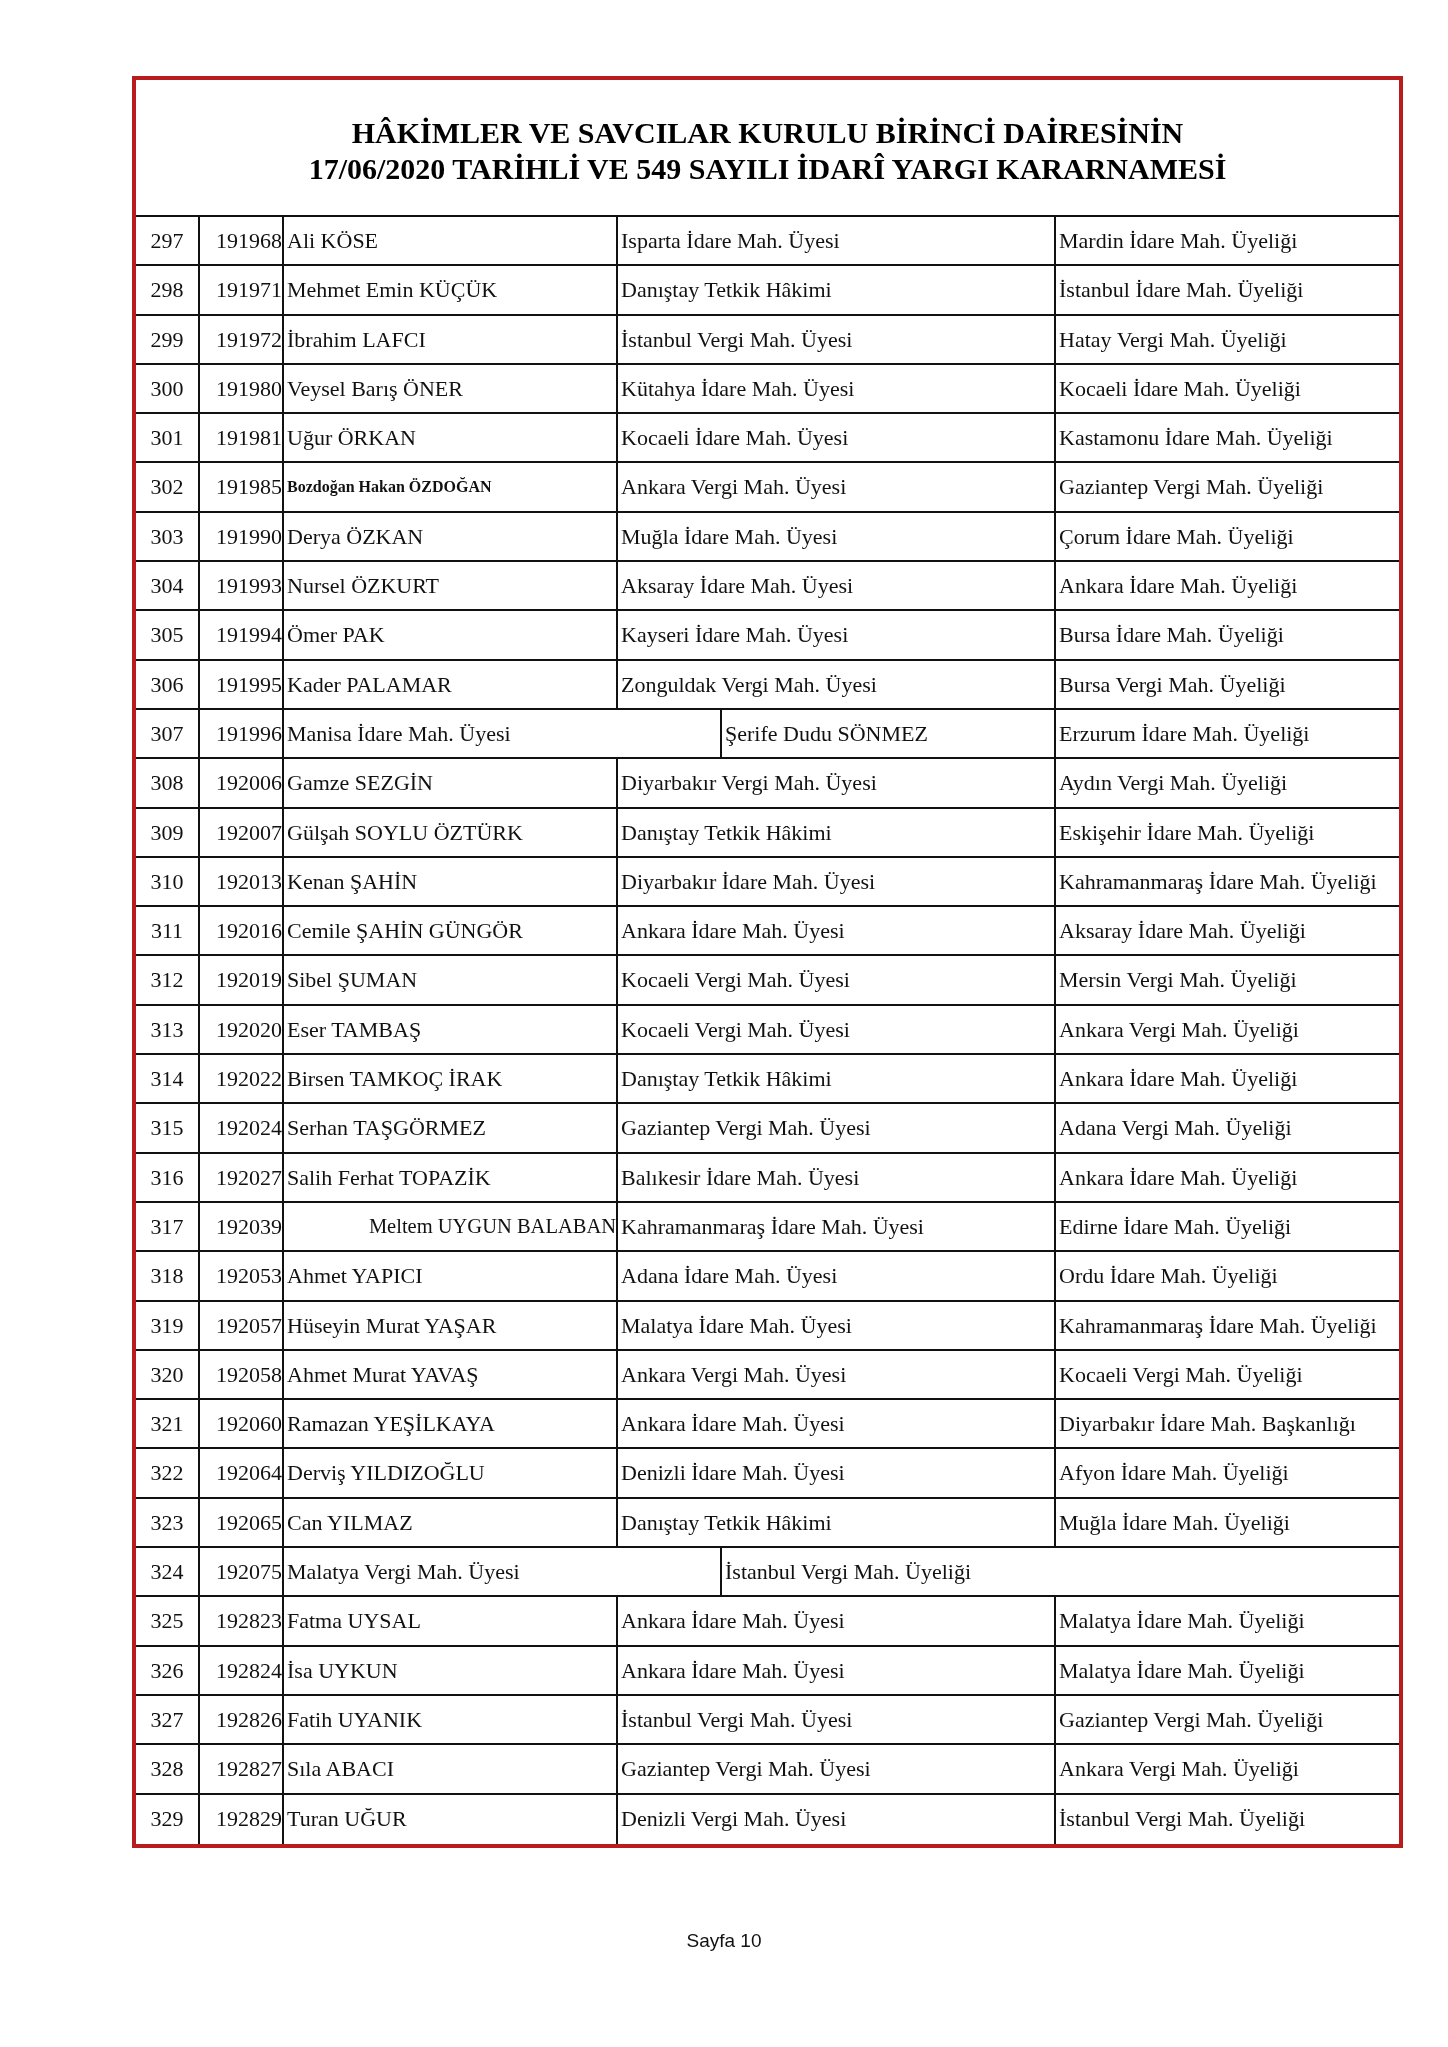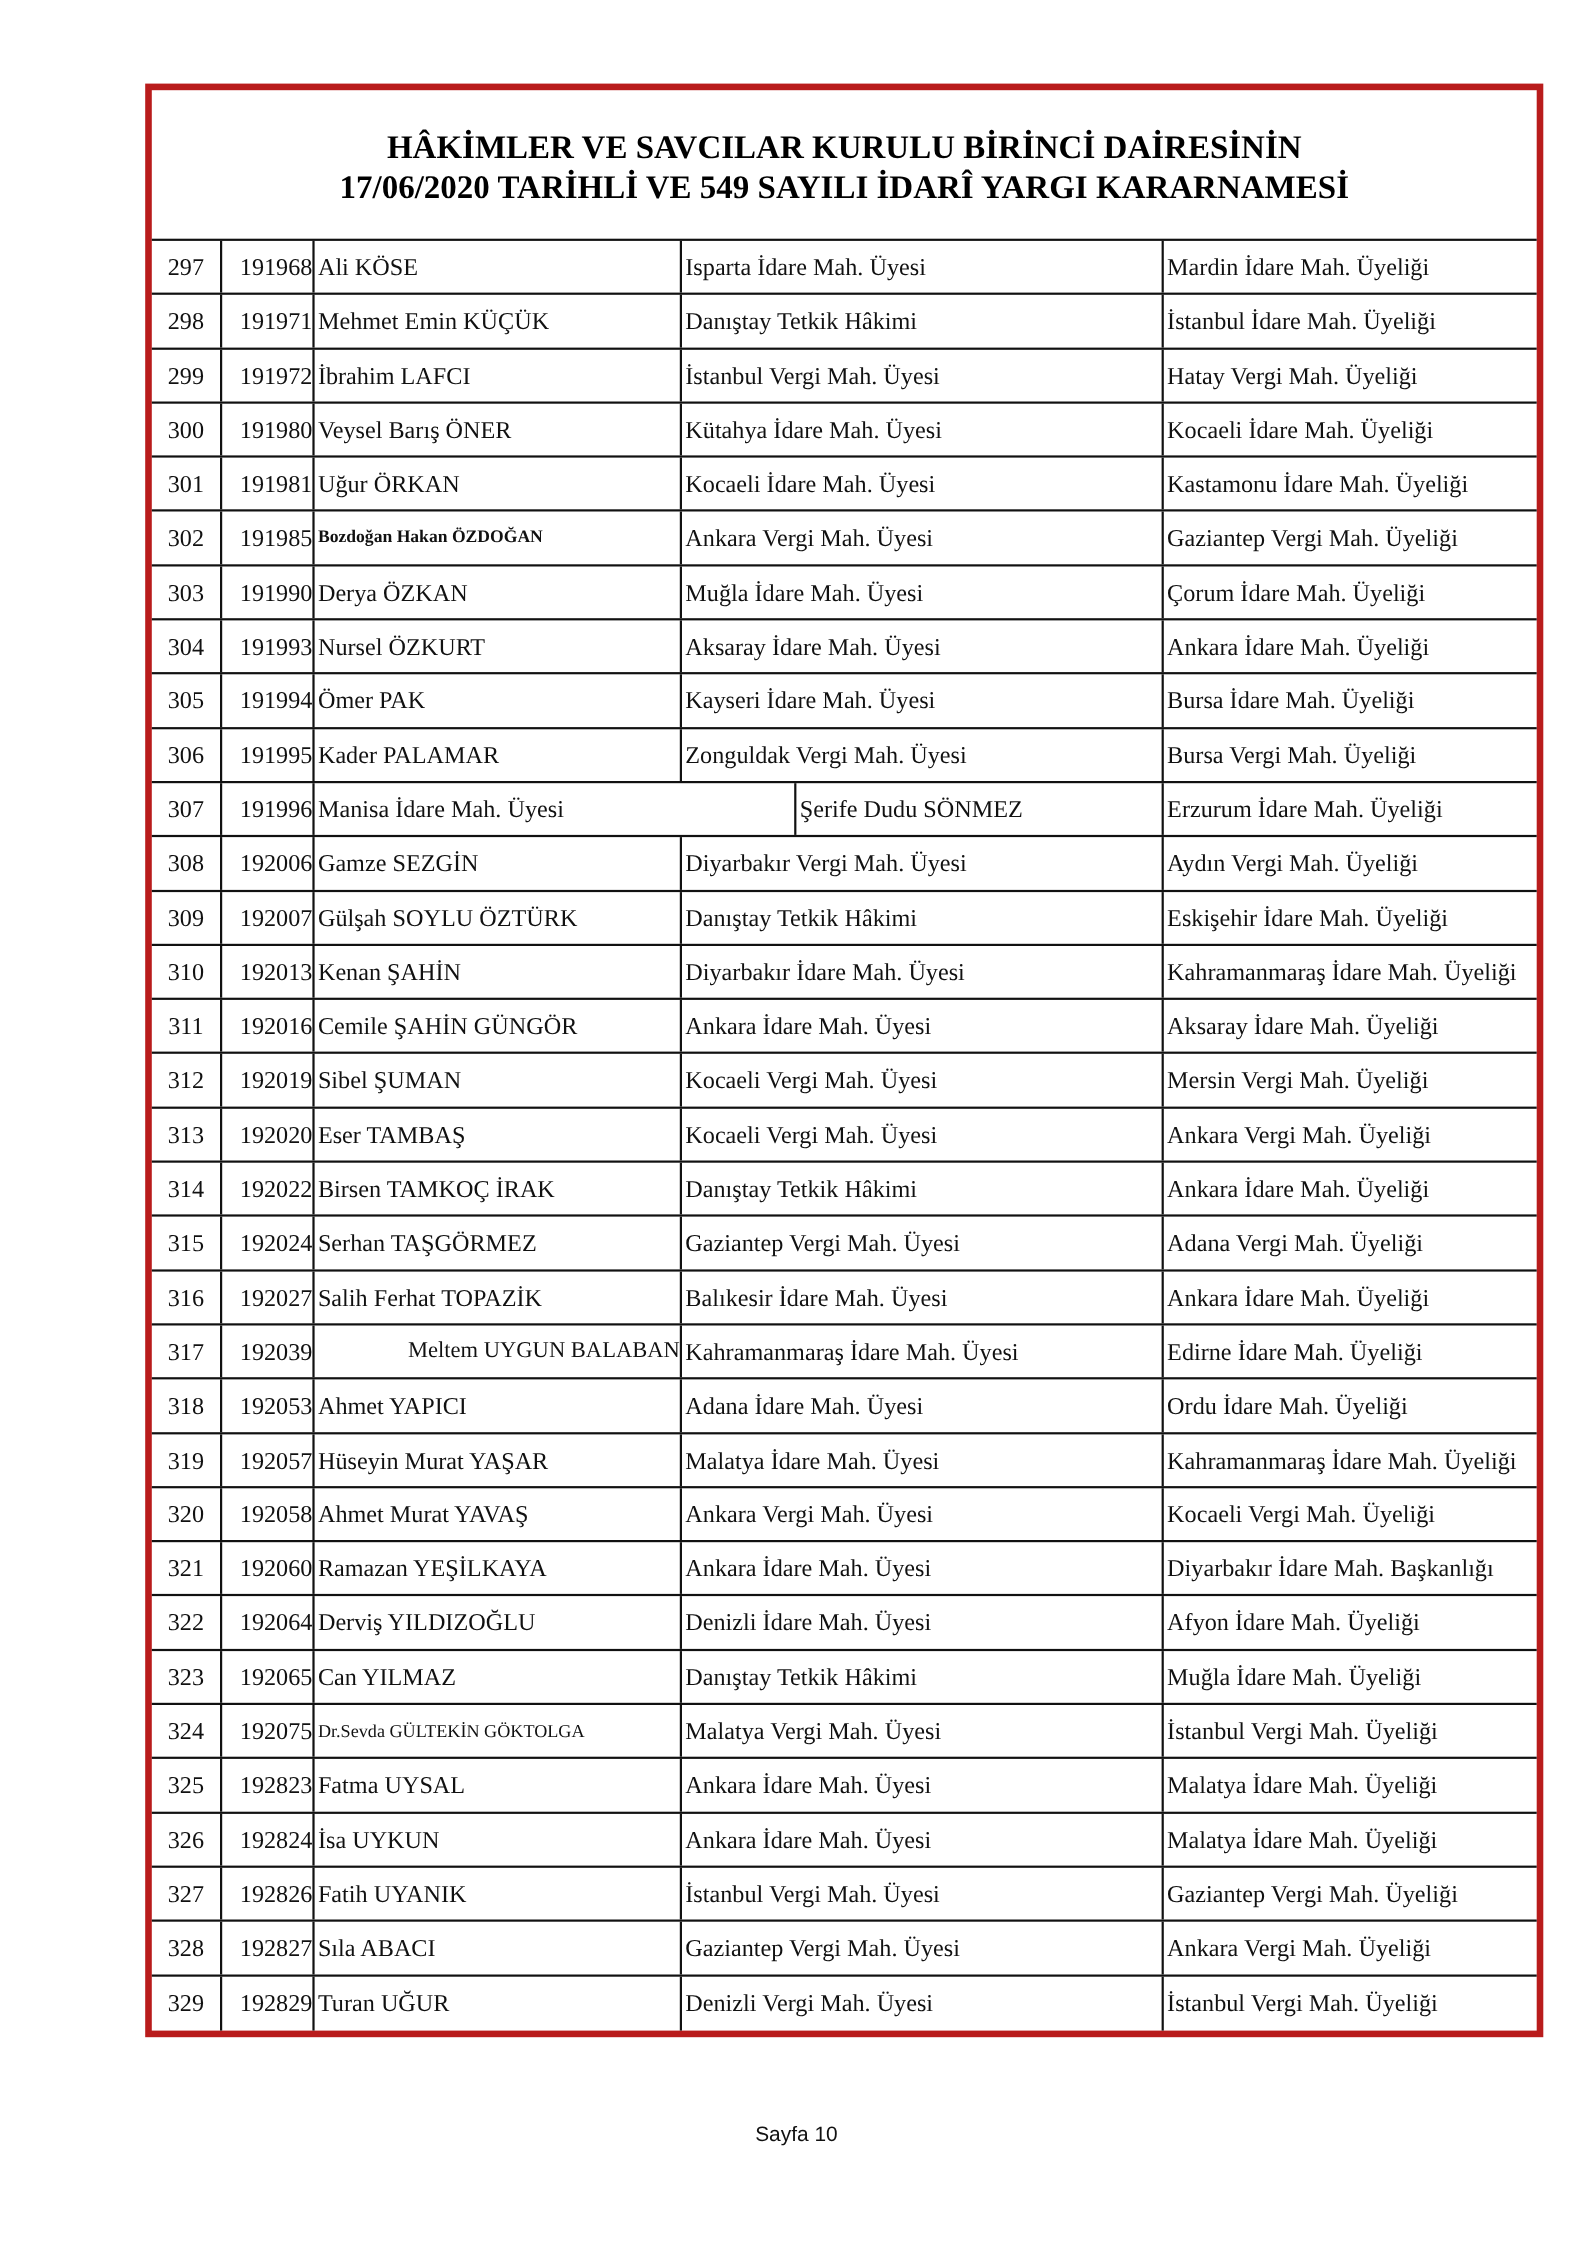--- a/index.html
+++ b/index.html
@@ -1,19 +1,19 @@
 <!DOCTYPE html>
 <html><head>
 <meta charset="utf-8">
 <style>
   html, body { margin: 0; padding: 0; background: #ffffff; }
   body { width: 1448px; height: 2047px; position: relative; overflow: hidden; }
   .doc-table {
     position: absolute; left: 132px; top: 76px; width: 1271px;
-    border: 6px solid #b91c1c; box-sizing: border-box;
+    border: 4px solid #b91c1c; box-sizing: border-box;
     font-family: "Liberation Serif", serif; color: #111;
   }
   .doc-header {
     height: 137px; border-bottom: 2px solid #111; box-sizing: border-box;
     display: flex; flex-direction: column; justify-content: center; align-items: center;
     padding-top: 6px;
   }
   .doc-title {
     font-family: "Liberation Serif", serif; font-weight: bold; font-size: 30px;
     line-height: 36px; letter-spacing: 0px; text-align: center; color: #000;
@@ -237,21 +237,20 @@
       <div class="row">
         <div class="cell c-no">323</div>
         <div class="cell c-sicil">192065</div>
         <div class="cell c-name">Can YILMAZ</div>
         <div class="cell c-from">Danıştay Tetkik Hâkimi</div>
         <div class="cell c-to">Muğla İdare Mah. Üyeliği</div>
       </div>
       <div class="row">
         <div class="cell c-no">324</div>
         <div class="cell c-sicil">192075</div>
-        <div class="cell c-name sm3">Dr.Sevda GÜLTEKİN GÖKTOLGA</div>
         <div class="cell c-from">Malatya Vergi Mah. Üyesi</div>
         <div class="cell c-to">İstanbul Vergi Mah. Üyeliği</div>
       </div>
       <div class="row">
         <div class="cell c-no">325</div>
         <div class="cell c-sicil">192823</div>
         <div class="cell c-name">Fatma UYSAL</div>
         <div class="cell c-from">Ankara İdare Mah. Üyesi</div>
         <div class="cell c-to">Malatya İdare Mah. Üyeliği</div>
       </div>

